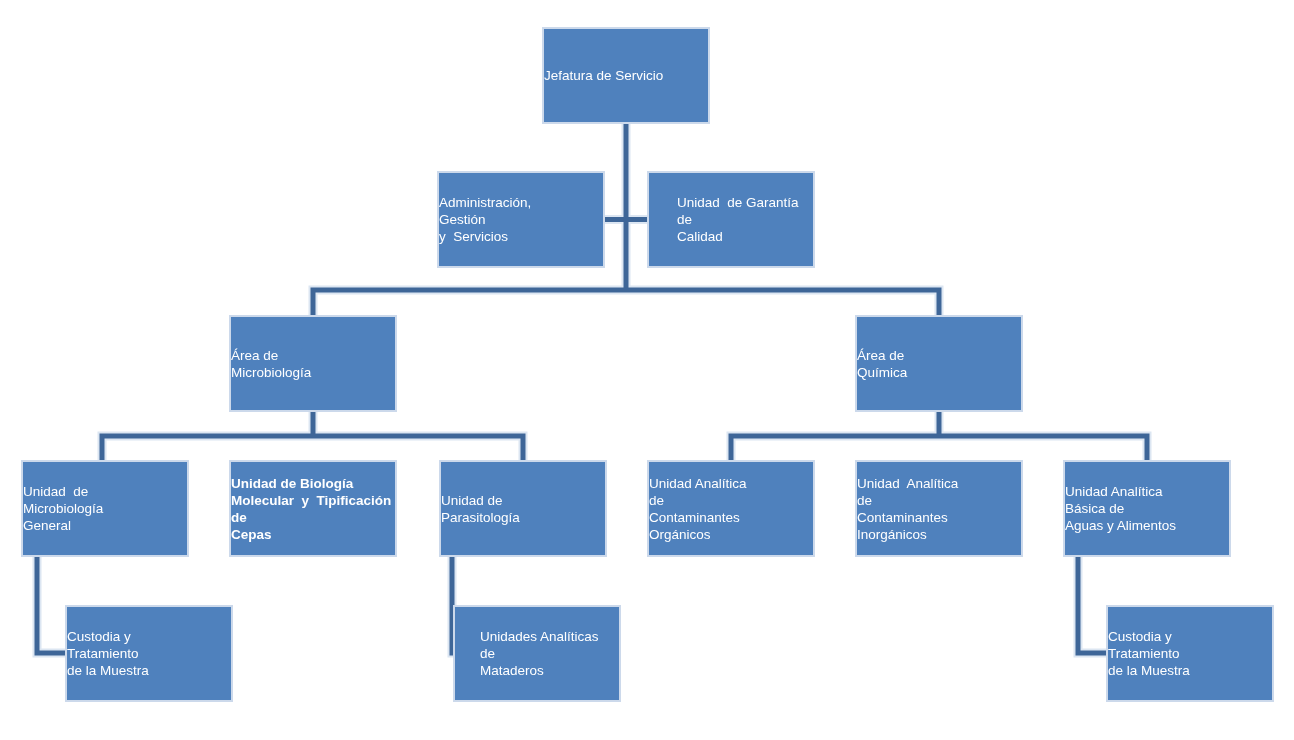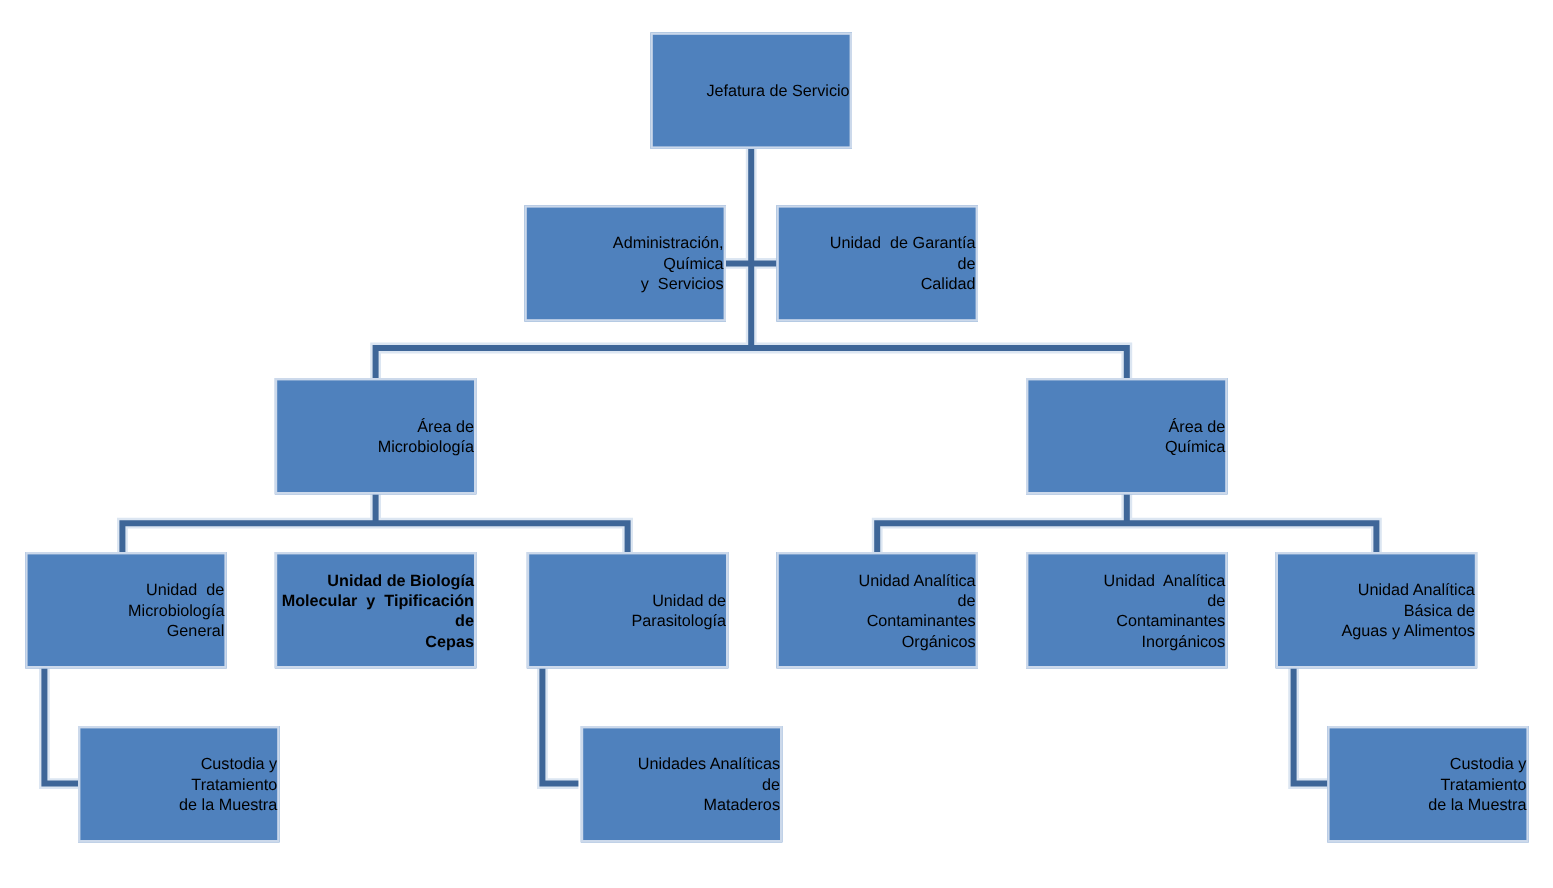--- a/index.html
+++ b/index.html
@@ -25,22 +25,22 @@
     box-sizing: border-box;
     background: #4f81bd;
     border: 2px solid #ccd9eb;
     display: flex;
     align-items: center;
     justify-content: center;
   }
   .node-label {
     display: block;
     width: 100%;
-    text-align: right;
-    color: #000000;
+    text-align: left;
+    color: #ffffff;
     font-size: 13.5px;
     line-height: 17px;
     white-space: pre-wrap;
   }
 </style>
 </head>
 <body>
 
 <div class="canvas">
 
@@ -72,24 +72,24 @@
       <path d="M1078 557 L1078 653 L1108 653"></path>
     </g>
   </svg>
 
   <div class="node" style="left:542px; top:27px;">
     <span class="node-label">Jefatura de Servicio</span>
   </div>
 
   <div class="node" style="left:437px; top:171px;">
     <span class="node-label">Administración,
-Química
+Gestión
 y  Servicios</span>
   </div>
-  <div class="node" style="left:647px; top:171px;">
+  <div class="node" style="left:647px; top:171px;padding-left:28px;">
     <span class="node-label">Unidad  de Garantía
 de
 Calidad</span>
   </div>
 
   <div class="node" style="left:229px; top:315px;">
     <span class="node-label">Área de
 Microbiología</span>
   </div>
   <div class="node" style="left:855px; top:315px;">
@@ -129,21 +129,21 @@
     <span class="node-label">Unidad Analítica
 Básica de
 Aguas y Alimentos</span>
   </div>
 
   <div class="node" style="left:65px; top:605px;">
     <span class="node-label">Custodia y
 Tratamiento
 de la Muestra</span>
   </div>
-  <div class="node" style="left:484px; top:605px;">
+  <div class="node" style="left:453px; top:605px;padding-left:25px;">
     <span class="node-label">Unidades Analíticas
 de
 Mataderos</span>
   </div>
   <div class="node" style="left:1106px; top:605px;">
     <span class="node-label">Custodia y
 Tratamiento
 de la Muestra</span>
   </div>
 

